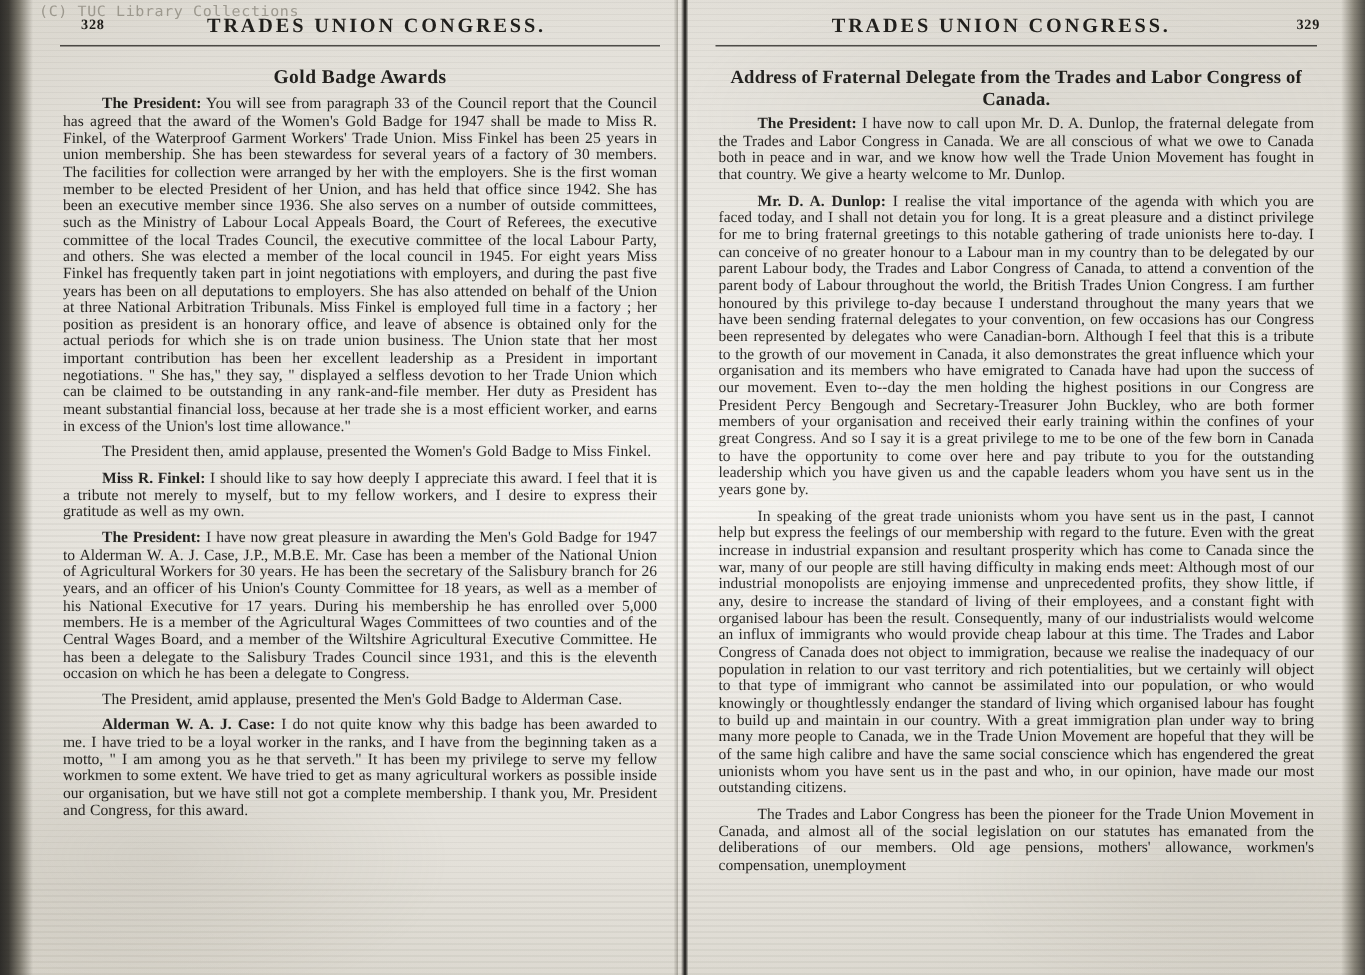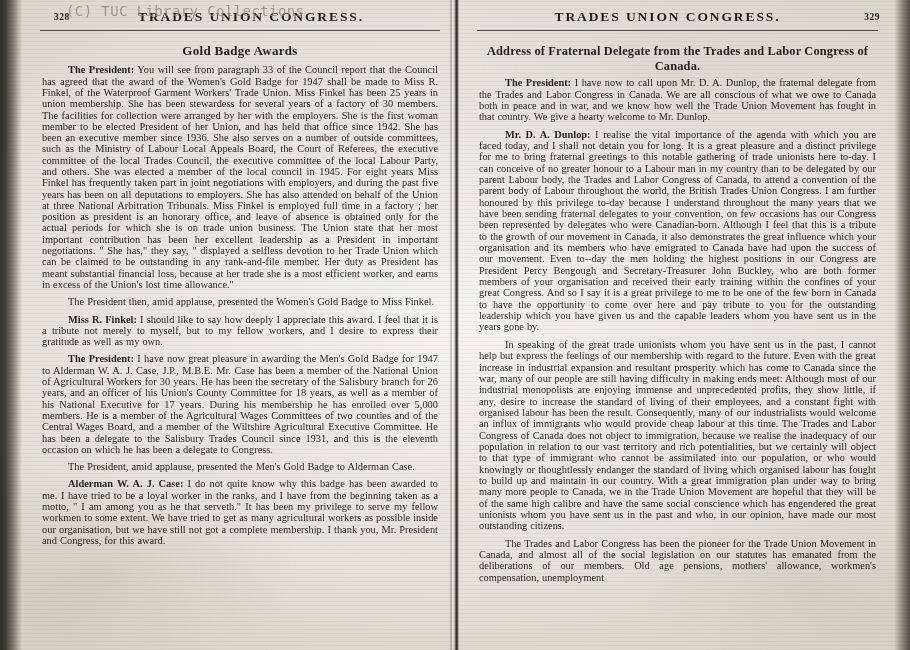--- a/index.html
+++ b/index.html
@@ -81,24 +81,23 @@
       rgba(255,255,255,0) 1px, rgba(255,255,255,0) 4px);
   }
   #soft{
     position:absolute;inset:0;pointer-events:none;
     background:radial-gradient(70% 60% at 50% 50%, rgba(255,255,255,.12), rgba(120,116,106,.14) 100%);
   }
   
   #watermark{
     position:absolute;left:26px;top:3px;
     font-family:"DejaVu Sans Mono",monospace;
-    font-size:14px;letter-spacing:.4px;
+    font-size:10px;letter-spacing:.4px;
     color:#8f8b80;opacity:.82;white-space:nowrap;
     transform:scaleY(.95);
-    margin-left:40px;
   }
 </style>
 </head>
 <body>
 
 <div id="scan">
   <div id="paper"></div>
   <div id="blotch"></div>
 
   <div class="page" id="page-left">

